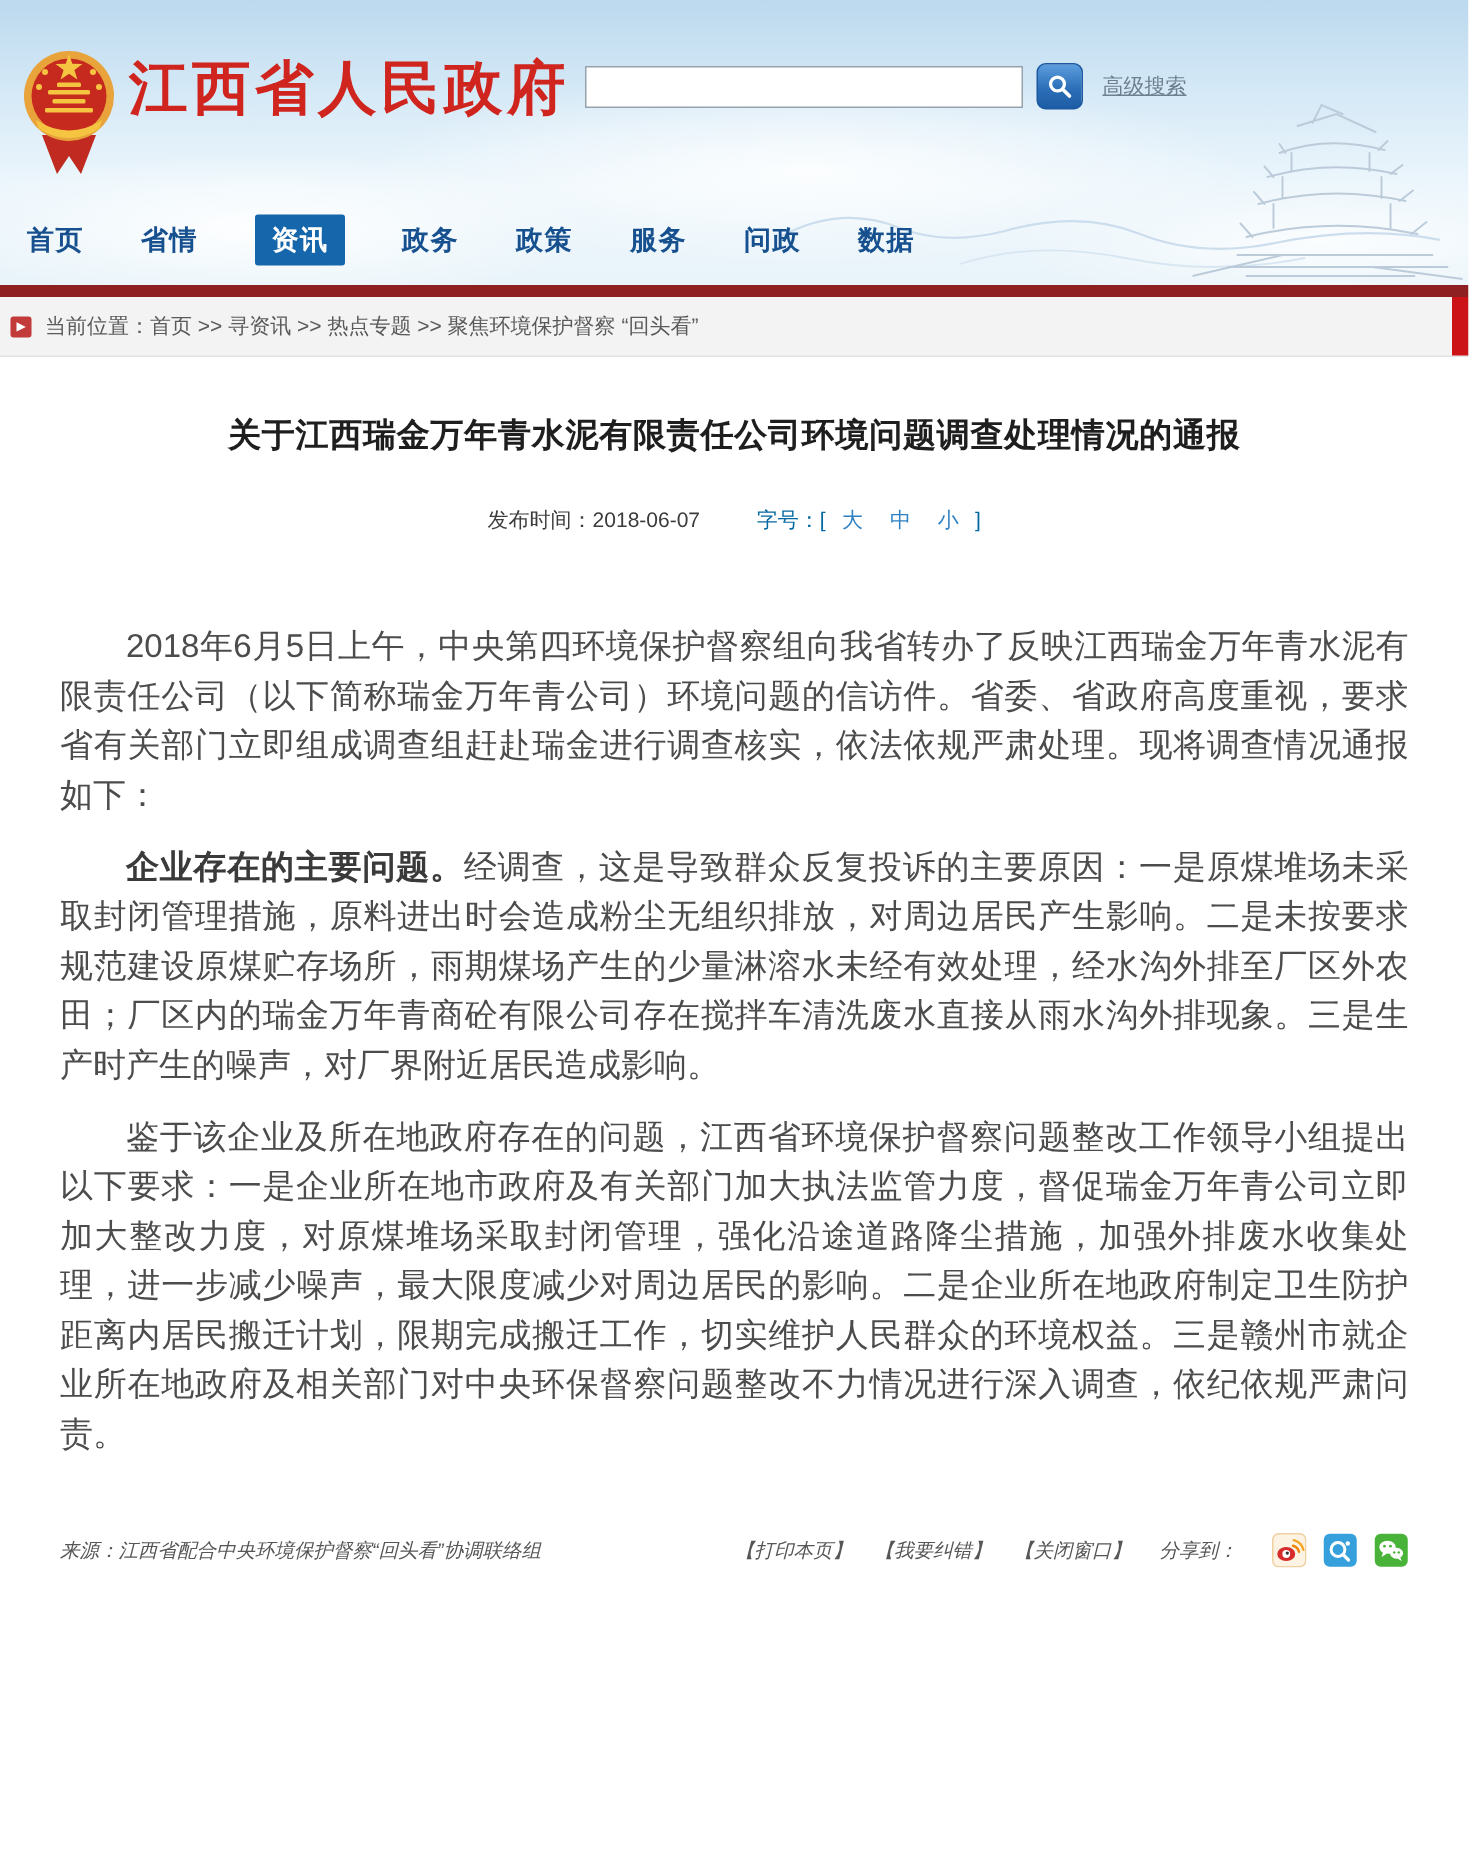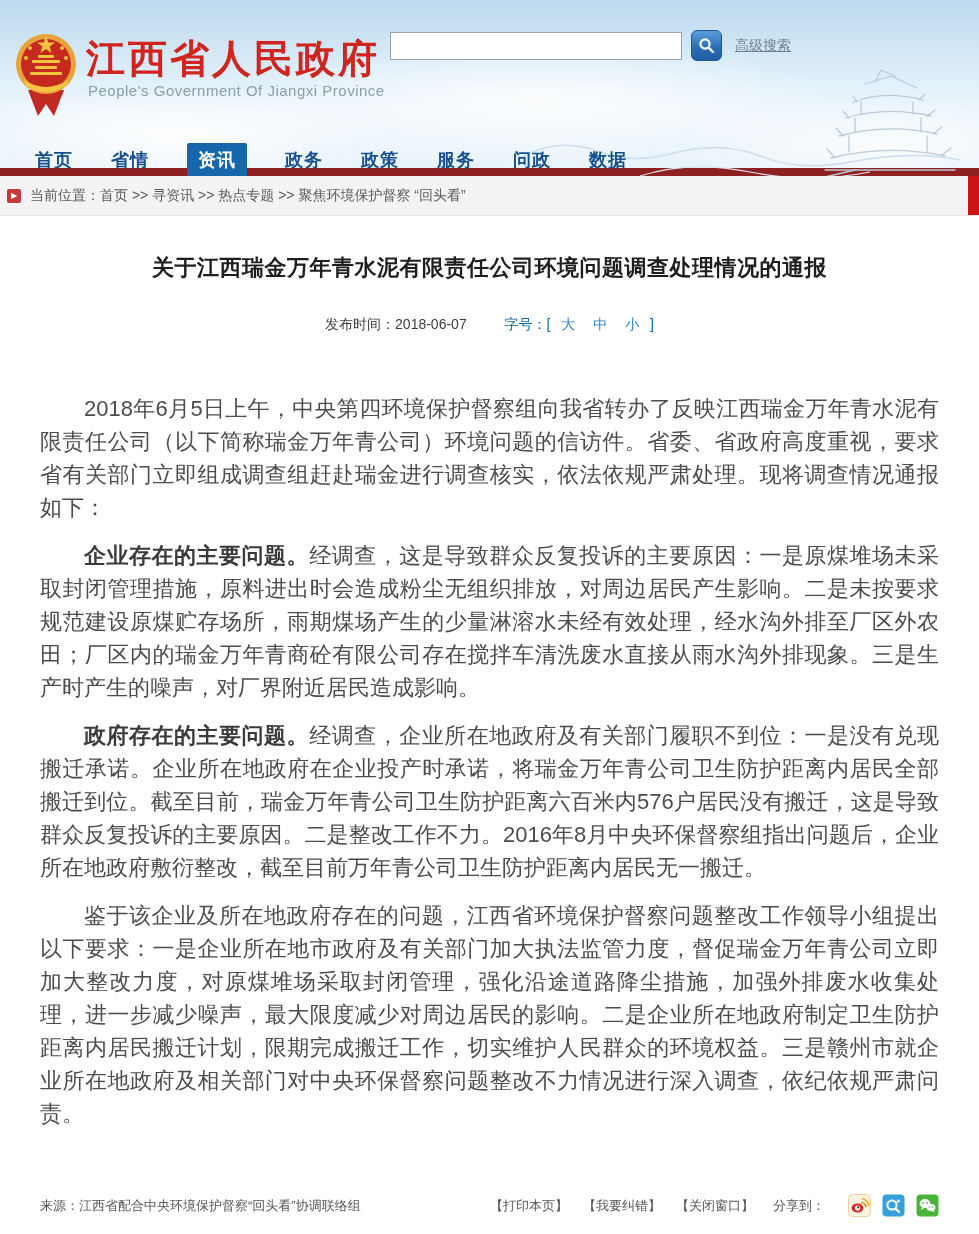--- a/index.html
+++ b/index.html
@@ -4,54 +4,54 @@
 <style>
   * { box-sizing: border-box; }
   html,body { margin:0; padding:0; }
   body {
     width: 979px; height: 1234px; position: relative; overflow: hidden;
     background: #fff;
     font-family: "Liberation Sans", "DejaVu Sans", sans-serif;
   }
   
   .header {
-    position: relative; height: 168px;
+    position: relative; height: 190px;
     background-image:
       radial-gradient(ellipse 320px 70px at 18% 80%, rgba(255,255,255,.95), rgba(255,255,255,0) 70%),
       radial-gradient(ellipse 420px 90px at 55% 60%, rgba(255,255,255,.85), rgba(255,255,255,0) 70%),
       radial-gradient(ellipse 300px 60px at 90% 85%, rgba(255,255,255,.8), rgba(255,255,255,0) 70%),
       linear-gradient(180deg, #bcd9ee 0%, #d7eaf7 35%, #ecf6fc 65%, #e9f4fa 100%);
   }
   .emblem { position:absolute; left:14px; top:24px; }
   .site-title {
     position:absolute; left:86px; top:32px;
     font-size: 39px; font-weight: bold; color:#d0251f; letter-spacing: 3px;
   }
   .site-subtitle {
     position:absolute; left:88px; top:82px;
     font-size: 15px; color:#8d9dab; letter-spacing: .5px;
   }
-  .search-row { position:absolute; left:390px; top:30px; display:flex; align-items:center; }
+  .search-row { position:absolute; left:390px; top:42px; display:flex; align-items:center; }
   .search-input {
     width: 292px; height: 28px; border:1px solid #98a2aa; background:#fff;
     font-size: 13px; padding: 0 6px; outline: none;
   }
   .search-btn {
     width: 31px; height: 31px; margin-left: 9px; cursor:pointer;
     background: linear-gradient(180deg,#5b9ddc 0%, #2a6cb5 60%, #1d5da6 100%);
     border:1px solid #1c59a0; border-radius: 6px;
     display:flex; align-items:center; justify-content:center;
   }
   .adv-search { margin-left: 13px; font-size: 14px; color:#6e8090; text-decoration: underline; cursor:pointer; }
   .pagoda { position:absolute; right: 4px; top: 66px; }
   .mountains { position:absolute; left: 520px; top: 118px; pointer-events:none; }
   
   .nav-row {
     position:absolute; left:0; top:130px; width:100%; height:60px;
-    display:flex; align-items:center; padding-left:35px; gap: 38px;
+    display:flex; align-items:center; padding-left:18px; gap: 38px;
   }
   .nav-item {
     font-size: 18px; font-weight: bold; color:#17508e; text-decoration:none; cursor:pointer;
     letter-spacing: 1px;
   }
   .nav-item.active { background:#1566aa; color:#fff; padding: 5px 11px; border-radius: 2px; }
   
   .red-bar { height: 8px; background:#8e2022; }
   .breadcrumb {
     position: relative; height: 40px; background:#f3f3f3; border-bottom:1px solid #e4e4e4;
@@ -76,22 +76,22 @@
   .size-bracket { color:#0369a1; }
   .size-link { color:#2f81c4; margin: 0 7px; text-decoration:none; cursor:pointer; }
   .article-body { margin-top: 58px; }
   .article-body p {
     margin: 15px 0 8px 0; text-indent: 2em; text-align: justify;
     font-size: 22px; line-height: 33px; color:#4c4c4c;
   }
   .para-lead { font-weight: bold; color:#3a3a3a; }
   
   .article-footer {
-    margin-top: 64px; display:flex; justify-content:space-between; align-items:center;
-    font-size: 13px; color:#565656;
+    margin-top: 50px; display:flex; justify-content:space-between; align-items:center;
+    font-size: 13px; color:#565656;font-style:italic;
   }
   .footer-actions { display:flex; align-items:center; gap: 15px; }
   .footer-action { color:#565656; text-decoration:none; cursor:pointer; }
   .share-label { margin-left: 4px; }
   .share-icons { display:flex; align-items:center; gap: 11px; margin-left: 8px; }
   .share-icon { width:23px; height:23px; cursor:pointer; display:block; }
 </style>
 </head>
 <body>
 
@@ -109,21 +109,20 @@
         <rect x="24" y="31" width="16" height="3" rx="1"></rect>
       </g>
       <path d="M10 56 Q32 70 54 56 L52 62 Q32 74 12 62 Z" fill="#f5c542"></path>
       <circle cx="12" cy="34" r="2" fill="#f5c542"></circle>
       <circle cx="52" cy="34" r="2" fill="#f5c542"></circle>
       <circle cx="16" cy="24" r="2" fill="#f5c542"></circle>
       <circle cx="48" cy="24" r="2" fill="#f5c542"></circle>
     </svg>
   </span>
   <div class="site-title">江西省人民政府</div>
-  <div class="site-subtitle">People's Government Of Jiangxi Province</div>
 
   <div class="search-row">
     <input class="search-input" type="text" placeholder="" style="">
     <span class="search-btn">
       <svg width="17" height="17" viewBox="0 0 17 17">
         <circle cx="7" cy="7" r="4.6" fill="none" stroke="#fff" stroke-width="2.2"></circle>
         <line x1="10.6" y1="10.6" x2="15" y2="15" stroke="#fff" stroke-width="2.4" stroke-linecap="round"></line>
       </svg>
     </span>
     <a class="adv-search">高级搜索</a>
@@ -182,21 +181,20 @@
     <span class="size-bracket">字号：[</span>
     <a class="size-link">大</a>
     <a class="size-link">中</a>
     <a class="size-link">小</a>
     <span class="size-bracket">]</span>
   </div>
 
   <div class="article-body">
     <p><span class="para-lead"></span><span>2018年6月5日上午，中央第四环境保护督察组向我省转办了反映江西瑞金万年青水泥有限责任公司（以下简称瑞金万年青公司）环境问题的信访件。省委、省政府高度重视，要求省有关部门立即组成调查组赶赴瑞金进行调查核实，依法依规严肃处理。现将调查情况通报如下：</span></p>
     <p><span class="para-lead">企业存在的主要问题。</span><span>经调查，这是导致群众反复投诉的主要原因：一是原煤堆场未采取封闭管理措施，原料进出时会造成粉尘无组织排放，对周边居民产生影响。二是未按要求规范建设原煤贮存场所，雨期煤场产生的少量淋溶水未经有效处理，经水沟外排至厂区外农田；厂区内的瑞金万年青商砼有限公司存在搅拌车清洗废水直接从雨水沟外排现象。三是生产时产生的噪声，对厂界附近居民造成影响。</span></p>
-    <p><span class="para-lead">政府存在的主要问题。</span><span>经调查，企业所在地政府及有关部门履职不到位：一是没有兑现搬迁承诺。企业所在地政府在企业投产时承诺，将瑞金万年青公司卫生防护距离内居民全部搬迁到位。截至目前，瑞金万年青公司卫生防护距离六百米内576户居民没有搬迁，这是导致群众反复投诉的主要原因。二是整改工作不力。2016年8月中央环保督察组指出问题后，企业所在地政府敷衍整改，截至目前万年青公司卫生防护距离内居民无一搬迁。</span></p>
     <p><span class="para-lead"></span><span>鉴于该企业及所在地政府存在的问题，江西省环境保护督察问题整改工作领导小组提出以下要求：一是企业所在地市政府及有关部门加大执法监管力度，督促瑞金万年青公司立即加大整改力度，对原煤堆场采取封闭管理，强化沿途道路降尘措施，加强外排废水收集处理，进一步减少噪声，最大限度减少对周边居民的影响。二是企业所在地政府制定卫生防护距离内居民搬迁计划，限期完成搬迁工作，切实维护人民群众的环境权益。三是赣州市就企业所在地政府及相关部门对中央环保督察问题整改不力情况进行深入调查，依纪依规严肃问责。</span></p>
   </div>
 
   <div class="article-footer">
     <span>来源：江西省配合中央环境保护督察“回头看”协调联络组</span>
     <div class="footer-actions">
       <a class="footer-action">【打印本页】</a>
       <a class="footer-action">【我要纠错】</a>
       <a class="footer-action">【关闭窗口】</a>
       <span class="share-label">分享到：</span>

